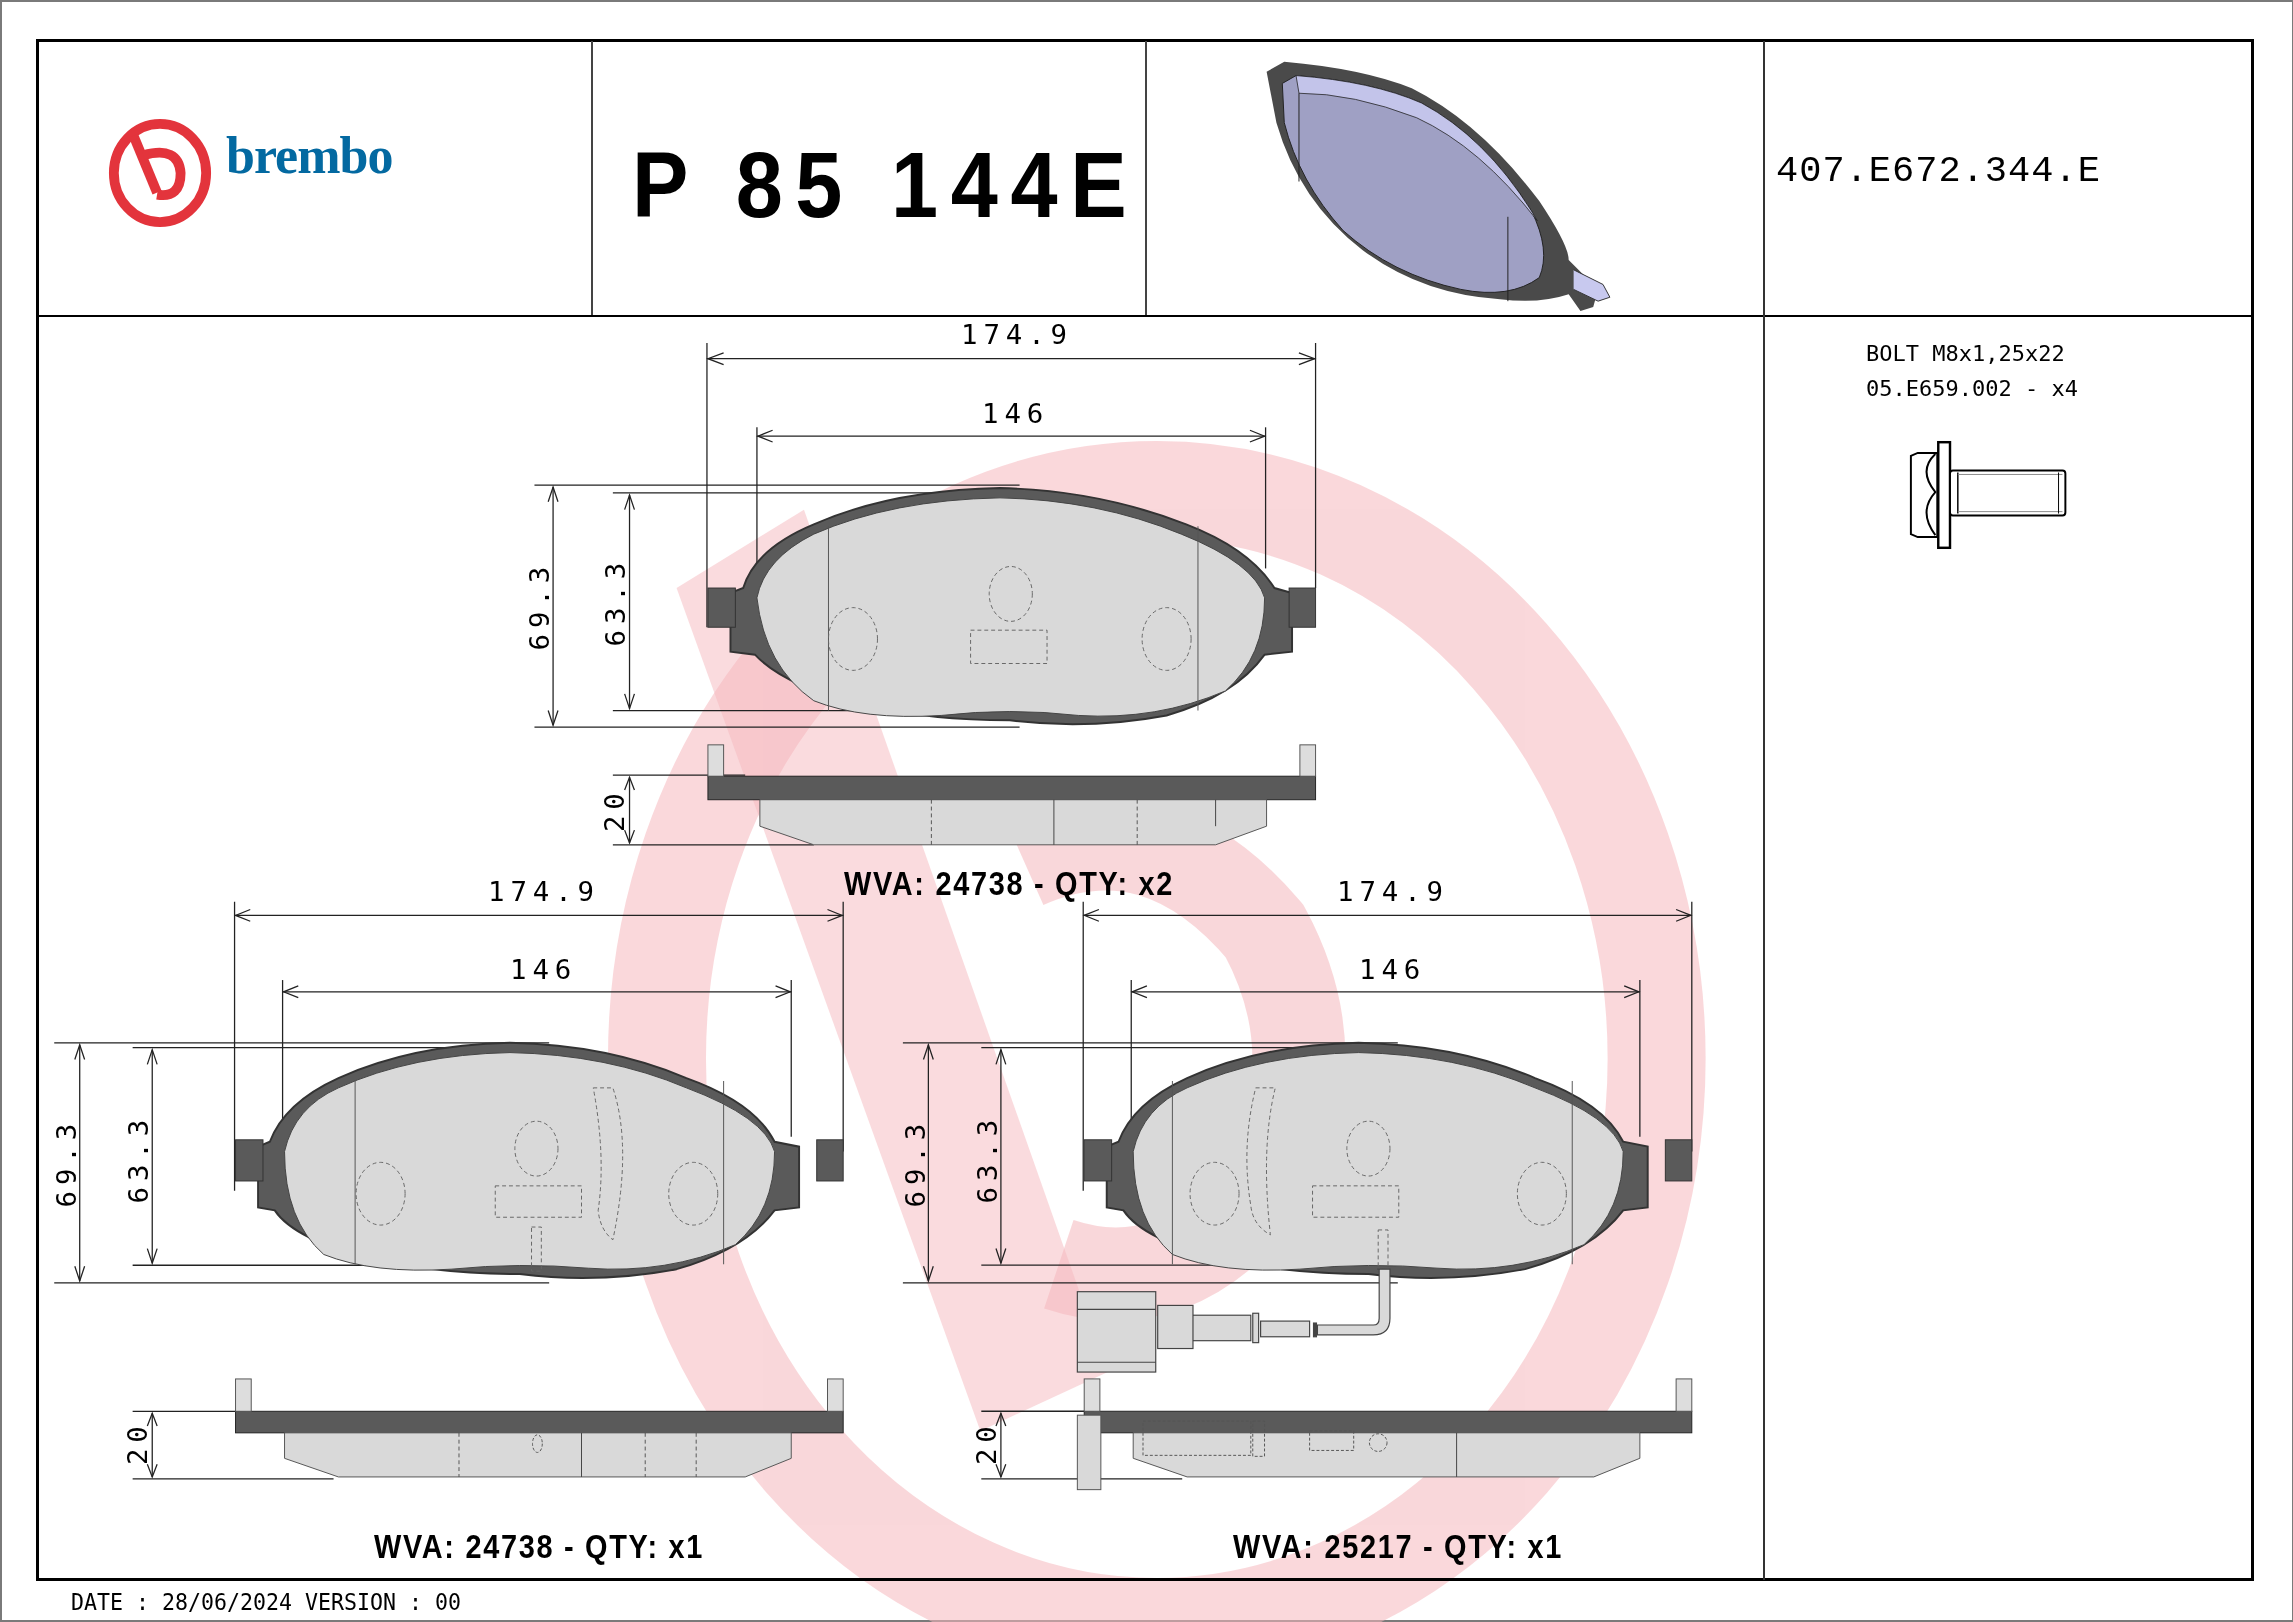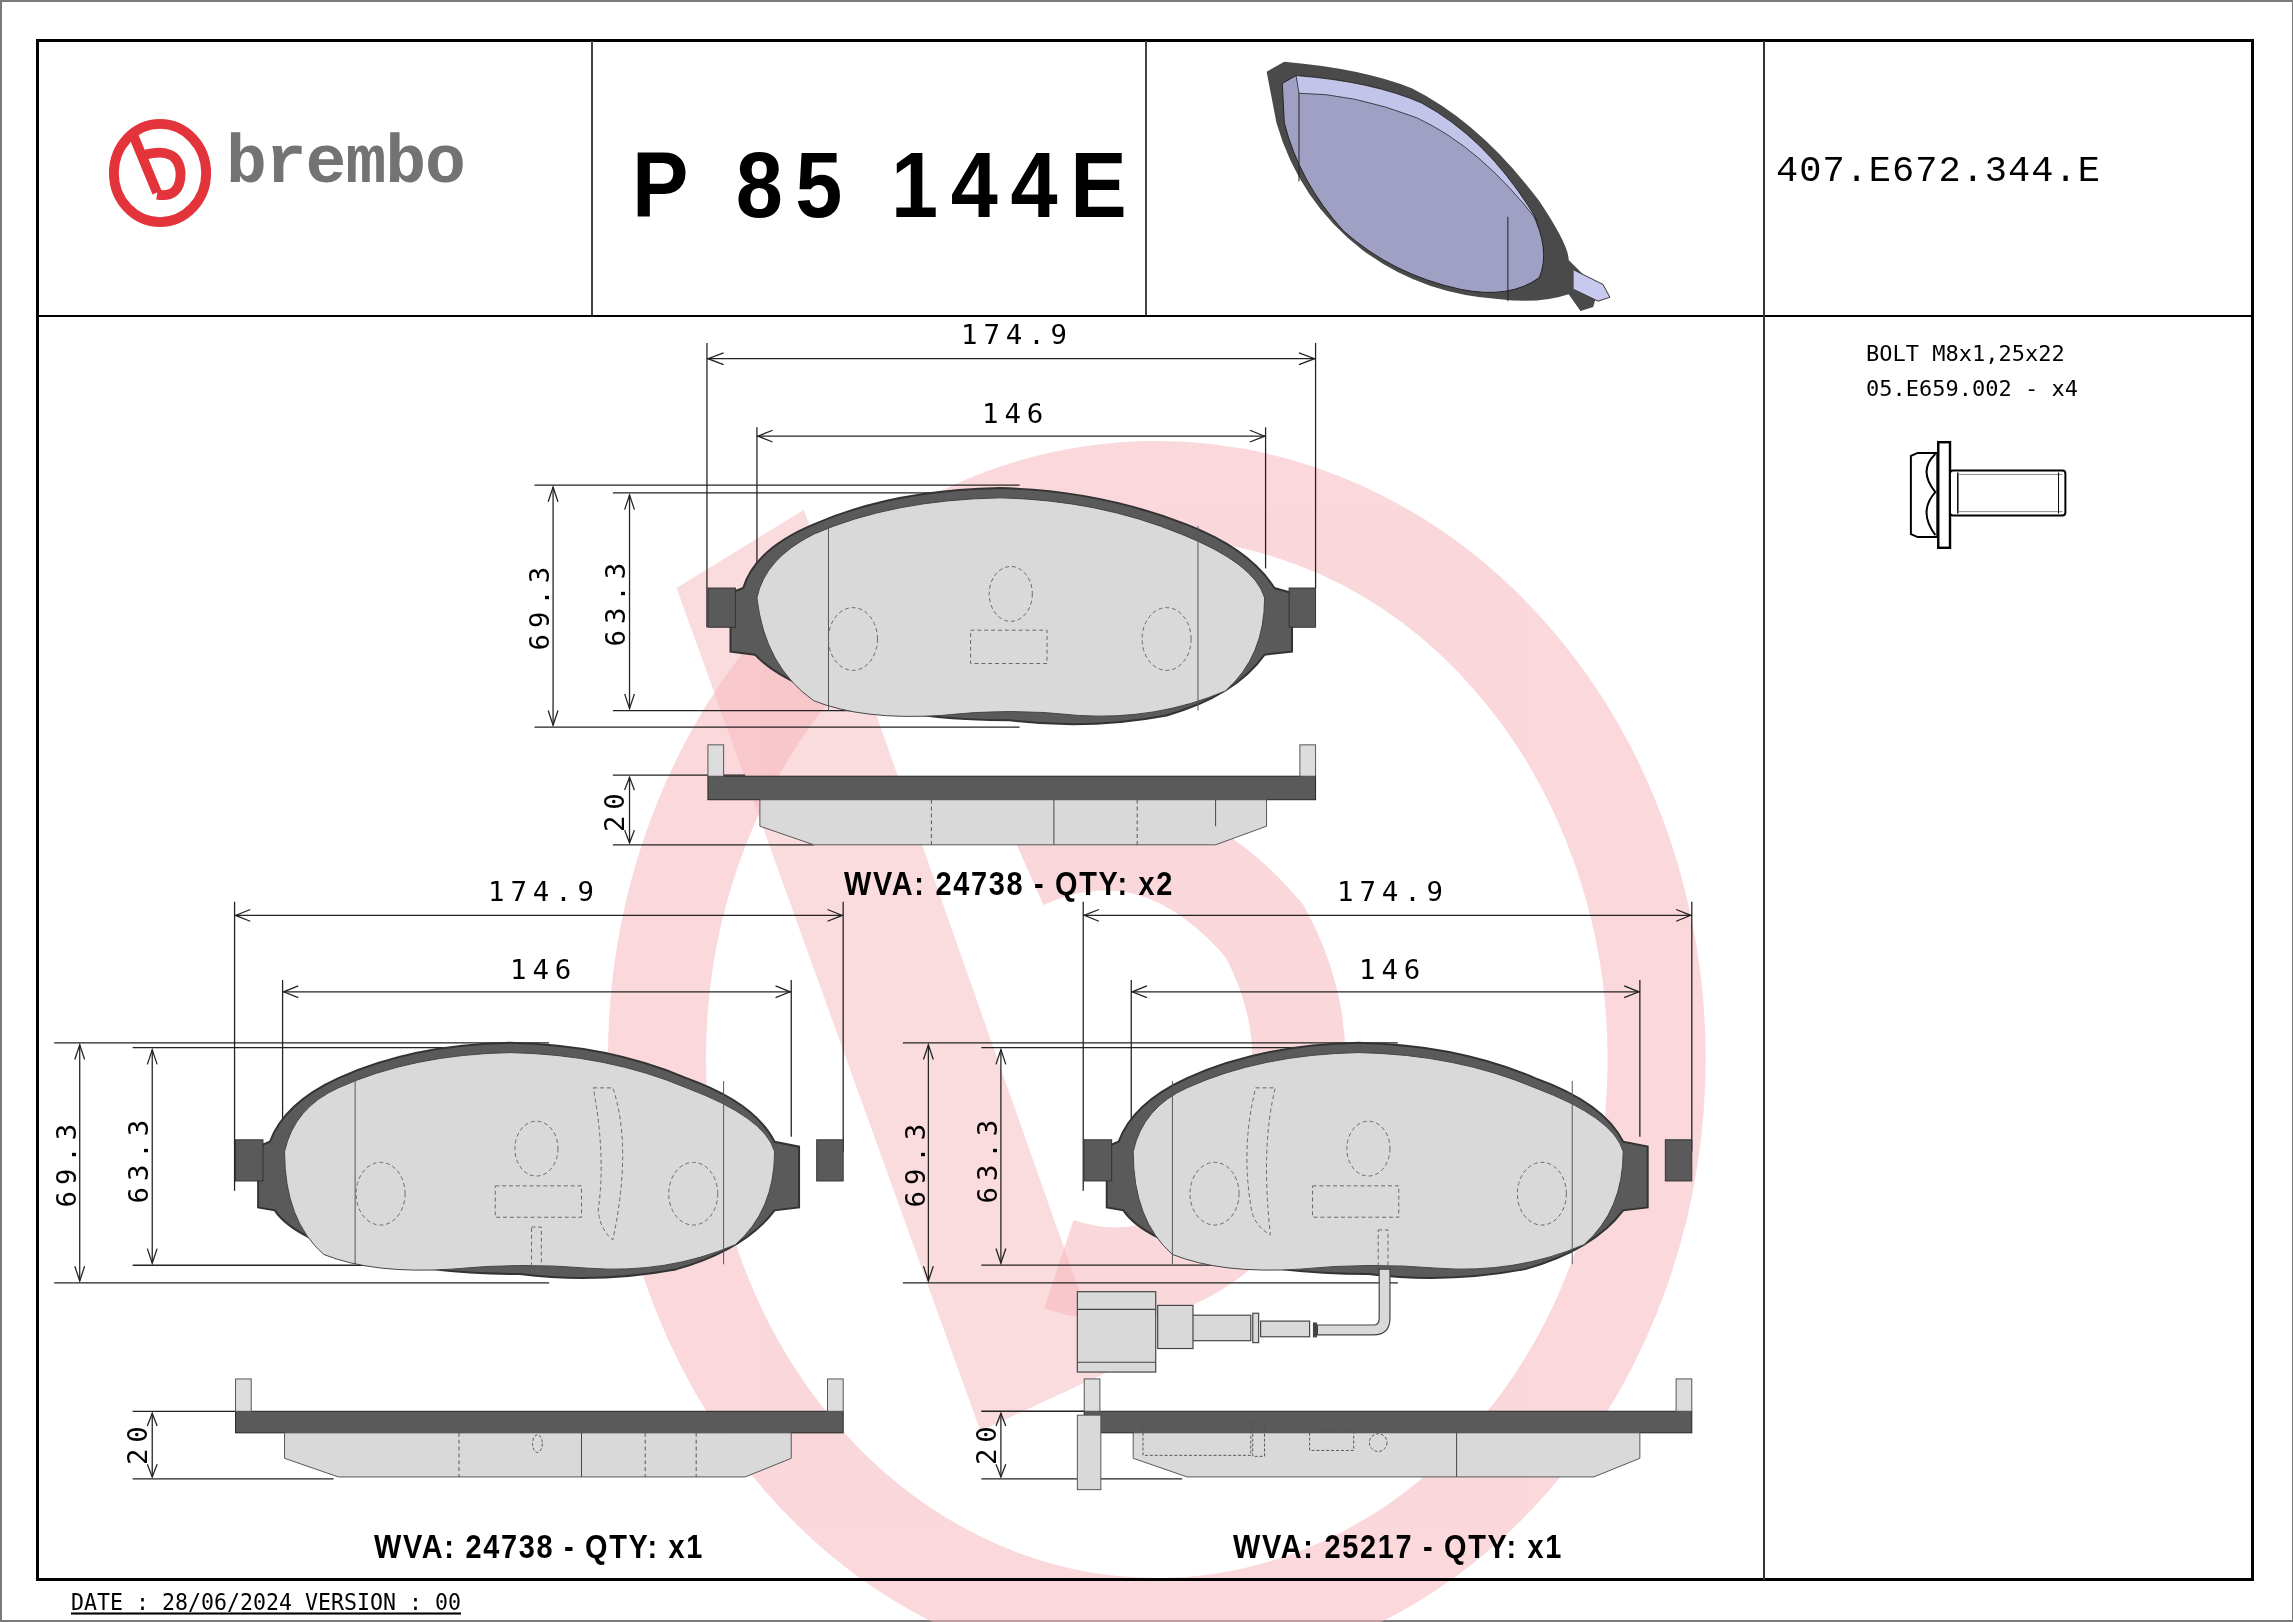--- a/index.html
+++ b/index.html
@@ -2,21 +2,21 @@
 <html><head>
 <meta charset="utf-8">
 <style>
   html,body{margin:0;padding:0;background:#fff;}
   body{width:2294px;height:1622px;position:relative;overflow:hidden;font-family:"DejaVu Sans Mono","Liberation Mono",monospace;color:#000;}
   .abs{position:absolute;}
   #page-border{left:0;top:0;width:2290px;height:1618px;border:2px solid #7a7a7a;box-sizing:content-box;}
   #frame{left:36px;top:39px;width:2218px;height:1542px;border:3.9px solid #000;box-sizing:border-box;}
   .hline{position:absolute;height:0;border-top:2.9px solid #000;}
   .vline{position:absolute;width:0;border-left:2px solid #444;}
-  .logo-text{font-family:Liberation Mono, monospace;font-weight:bold;color:#737373;font-size:68px;letter-spacing:-1px;line-height:1;}
+  .logo-text{font-family:Liberation Serif, serif;font-weight:bold;color:#0369a1;font-size:52px;letter-spacing:-1px;line-height:1;}
   .part-title{font-family:"Liberation Sans","DejaVu Sans",sans-serif;font-weight:bold;font-size:92px;letter-spacing:13.7px;line-height:1;transform:scaleX(0.92);transform-origin:left top;}
   .ref-code{font-family:Liberation Mono, monospace;font-size:37px;letter-spacing:1px;line-height:1;}
   .bolt-text{font-family:"DejaVu Sans Mono","Liberation Mono",monospace;font-size:22px;line-height:35px;white-space:pre;}
   .dim{font-family:"DejaVu Sans Mono","Liberation Mono",monospace;font-size:27.4px;letter-spacing:5.9px;line-height:1;white-space:nowrap;}
   .dim-v{transform:rotate(-90deg);transform-origin:center center;}
   .wva{font-family:"Liberation Sans","DejaVu Sans",sans-serif;font-weight:bold;font-size:34px;letter-spacing:2px;line-height:1;white-space:pre;transform:scaleX(0.85);transform-origin:center;}
   .footer{font-family:"DejaVu Sans Mono","Liberation Mono",monospace;font-size:21.6px;line-height:1;white-space:pre;transform:scaleY(1.05);}
   svg{position:absolute;overflow:visible;}
 </style>
 </head>
@@ -287,14 +287,14 @@
     <line x1="620" y1="1462" x2="620" y2="1507" stroke="#444"></line>
   </svg>
   <div class="abs dim" style="left:488px;top:878px;">174.9</div>
   <div class="abs dim" style="left:510px;top:956px;">146</div>
   <div class="abs dim dim-v" style="left:21.6px;top:1149px;">69.3</div>
   <div class="abs dim dim-v" style="left:94px;top:1145px;">63.3</div>
   <div class="abs dim dim-v" style="left:115px;top:1429px;">20</div>
   <div class="abs wva" style="left:314px;top:1529px;width:470px;text-align:center;">WVA: 25217 - QTY: x1</div>
 </div>
 
-<div class="abs footer" style="left:71px;top:1592px;text-decoration:underline;">DATE : 28/06/2024 VERSION : 00</div>
+<div class="abs footer" style="left:71px;top:1592px;">DATE : 28/06/2024 VERSION : 00</div>
 
 
 </body></html>

